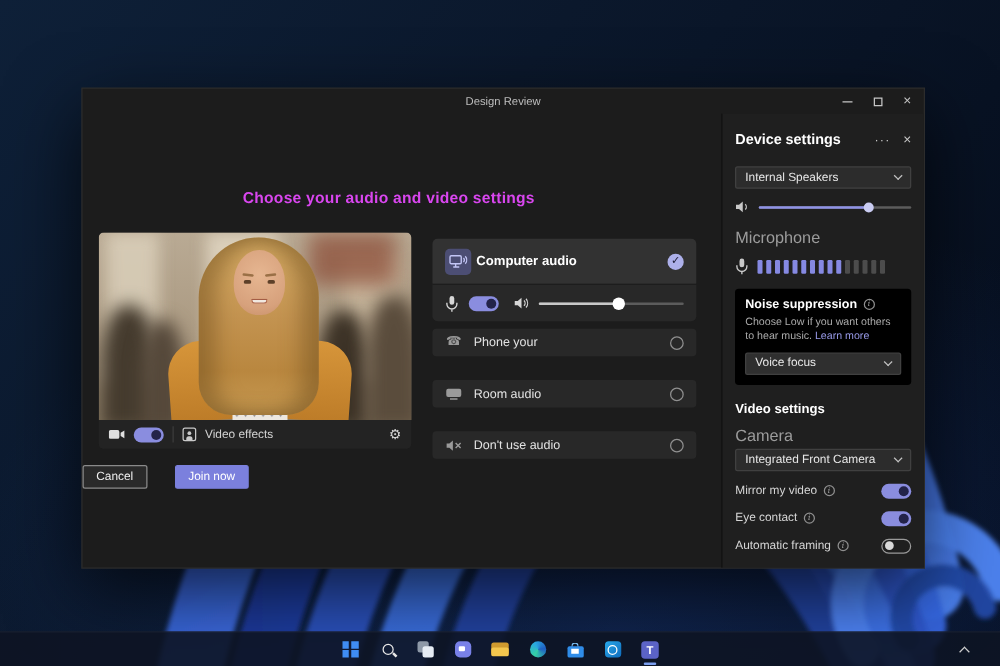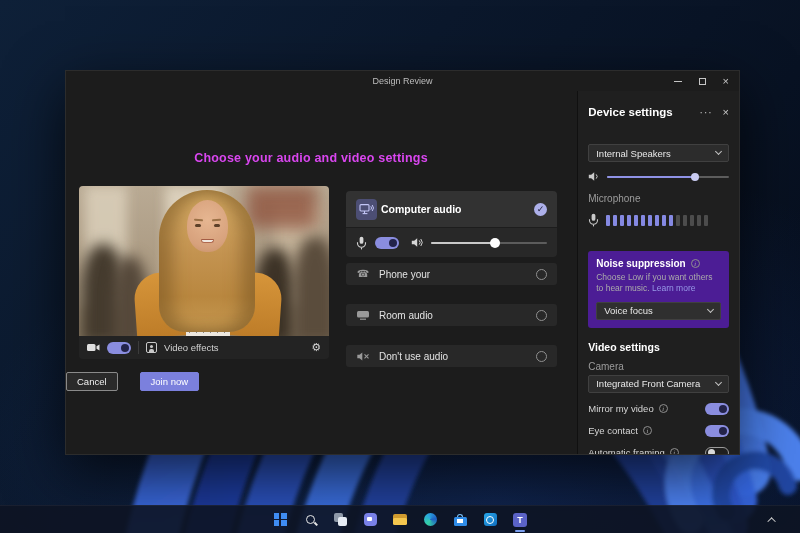--- a/index.html
+++ b/index.html
@@ -131,30 +131,30 @@
     padding:9px 10px 0 10px; position:relative; overflow:hidden; }
   .dp-head { display:flex; align-items:center; margin-top:6px; }
   .dp-title { font-size:11.5px; font-weight:bold; color:#ffffff; flex:1; }
   .dp-more { font-size:10px; color:#c9c9c9; letter-spacing:1px; margin-right:10px; }
   .dp-close { font-size:11px; color:#c9c9c9; line-height:1; }
   .dd { height:18px; background:#2c2c2c; border:1px solid #404040; border-radius:2px;
     display:flex; align-items:center; padding:0 7px; }
   .dd-value { flex:1; font-size:9.5px; color:#e8e8e8; white-space:nowrap; overflow:hidden; }
   .chev { width:5px; height:5px; border-right:1px solid #c2c2c2; border-bottom:1px solid #c2c2c2;
     transform:rotate(45deg); margin-top:-3px; flex:0 0 auto; }
-  .dd-speaker { margin-top:26px; }
+  .dd-speaker { margin-top:15px; }
   .ctl-row { display:flex; align-items:center; gap:7px; margin-top:9px; }
   .slider.thin .fill { background:#8f92e6; }
   .slider.thin .knob { width:8px; height:8px; top:-3px; background:#caccf2; transform:translateX(-4px); }
-  .dp-label { font-size:10px; color:#9c9c9c; margin-top:11px; }
+  .dp-label { font-size:13px; color:#9c9c9c; margin-top:11px; }
   .dd-tight { margin-top:3px; }
   .meter { display:flex; gap:3px; flex:1; }
   .meter span { width:4px; height:11px; border-radius:1px; background:#4c4c4c; }
   .meter span.active { background:#8589e2; }
-  .noise-card { margin-top:24px; background:#4c1d95; border-radius:3px; padding:7px 8px 8px 8px; }
+  .noise-card { margin-top:11px; background:#000000; border-radius:3px; padding:7px 8px 8px 8px; }
   .nc-title-row { display:flex; align-items:center; gap:5px; }
   .nc-title { font-size:10px; font-weight:bold; color:#ffffff; }
   .nc-desc { font-size:8.5px; color:#ababab; line-height:1.35; margin-top:3px; }
   .nc-link { color:#989ae8; }
   .section-title { font-size:10.5px; font-weight:bold; color:#ffffff; margin-top:13px; }
   .tog-row { display:flex; align-items:center; gap:5px; margin-top:10px; height:12px; }
   .tog-label { font-size:9.5px; color:#d6d6d6; }
   .tog-row .toggle { margin-left:auto; }
   .info { width:9px; height:9px; border:1px solid #8f8f8f; border-radius:50%; color:#ababab;
     font-size:6px; display:inline-flex; align-items:center; justify-content:center;

